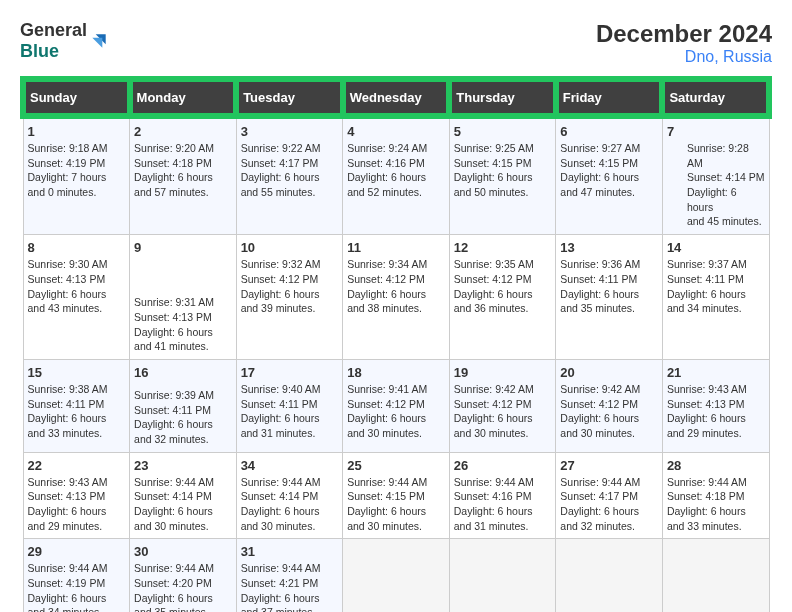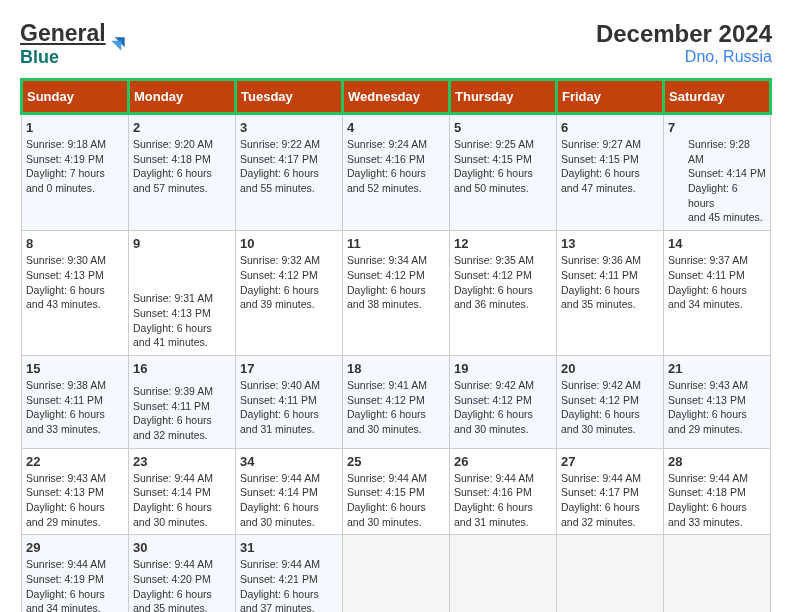--- a/index.html
+++ b/index.html
@@ -14,24 +14,23 @@
       display: flex;
       justify-content: space-between;
       align-items: flex-start;
       margin-bottom: 10px;
     }
     .logo {
       display: flex;
       align-items: center;
     }
     .logo-text-general {
-      font-size: 23px;
+      font-size: 18px;
       font-weight: bold;
       color: #333;
-      text-decoration: underline;
     }
     .logo-text-blue {
       font-size: 18px;
       font-weight: bold;
       color: #0f766e;
     }
     .logo-icon {
       width: 20px;
       height: 20px;
       margin-left: 2px;
@@ -47,27 +46,27 @@
     .calendar-subtitle {
       font-size: 16px;
       color: #3b82f6;
     }
     table {
       width: 100%;
       border-collapse: collapse;
       font-size: 11px;
     }
     thead th {
-      background-color: #c2410c;
+      background-color: #404040;
       color: #fff;
       padding: 8px 4px;
       text-align: left;
       font-size: 13px;
       font-weight: bold;
-      border: 3px solid #22c55e;
+      border: 6px solid #22c55e;
     }
     tbody td {
       vertical-align: top;
       padding: 5px 4px;
       border: 1px solid #ccc;
       min-height: 80px;
       width: 14.28%;
       background: #fff;
     }
     tbody tr:nth-child(odd) td {

